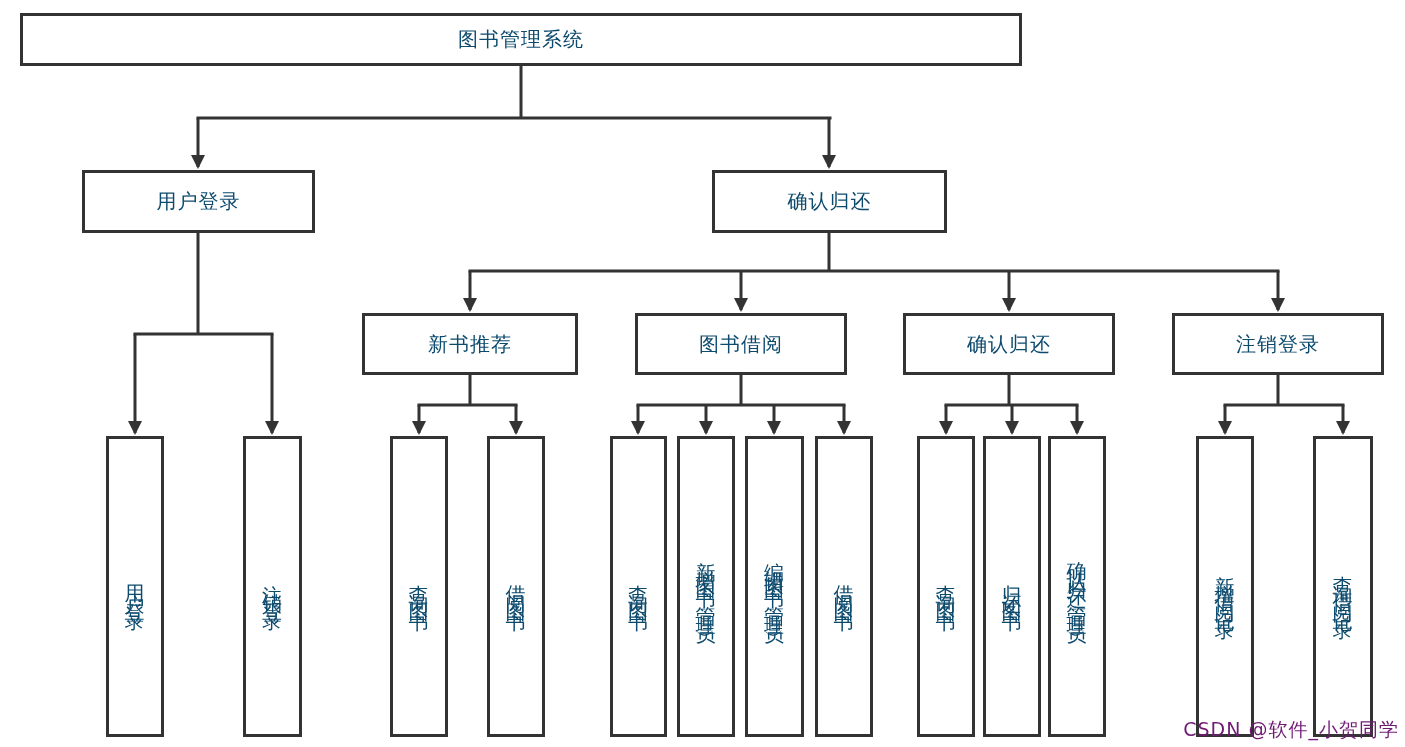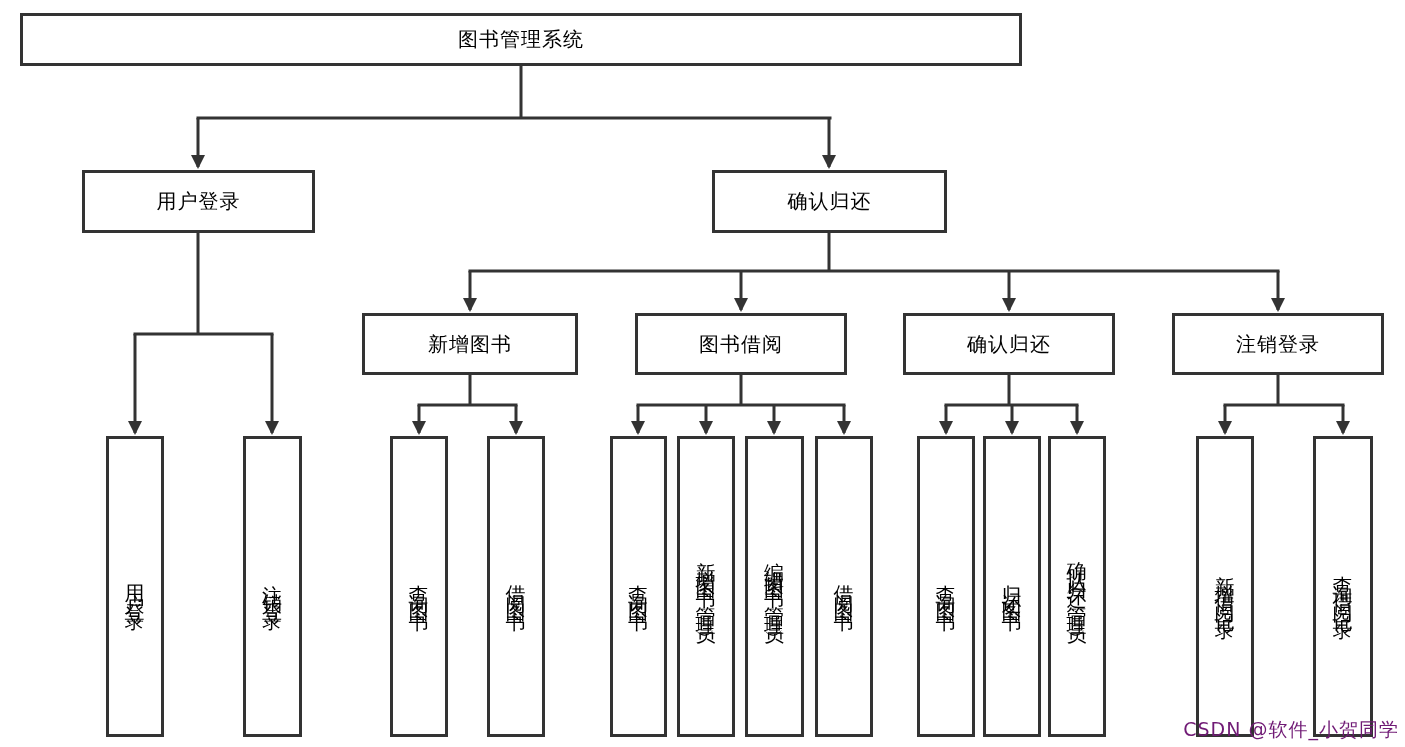--- a/index.html
+++ b/index.html
@@ -12,21 +12,21 @@
   }
   .stage { position: absolute; left: 0; top: 0; width: 1405px; height: 747px; background: #ffffff; }
   svg.connectors { position: absolute; left: 0; top: 0; z-index: 1; }
   .node {
     position: absolute;
     background: #ffffff;
     border: 3px solid #333333;
     display: flex;
     align-items: center;
     justify-content: center;
-    color: #000000;
+    color: #0c4a6e;
     z-index: 2;
   }
   .h-node span {
     font-size: 20px;
     letter-spacing: 1px;
     white-space: nowrap;
   }
   .v-node span {
     writing-mode: vertical-rl;
     text-orientation: mixed;
@@ -115,21 +115,21 @@
   </div>
 
   <div class="node h-node n-ulg">
     <span>用户登录</span>
   </div>
   <div class="node h-node n-bmg">
     <span>确认归还</span>
   </div>
 
   <div class="node h-node n-nbr">
-    <span>新增图书</span>
+    <span>新书推荐</span>
   </div>
   <div class="node h-node n-bb">
     <span>图书借阅</span>
   </div>
   <div class="node h-node n-cb">
     <span>确认归还</span>
   </div>
   <div class="node h-node n-br">
     <span>注销登录</span>
   </div>

